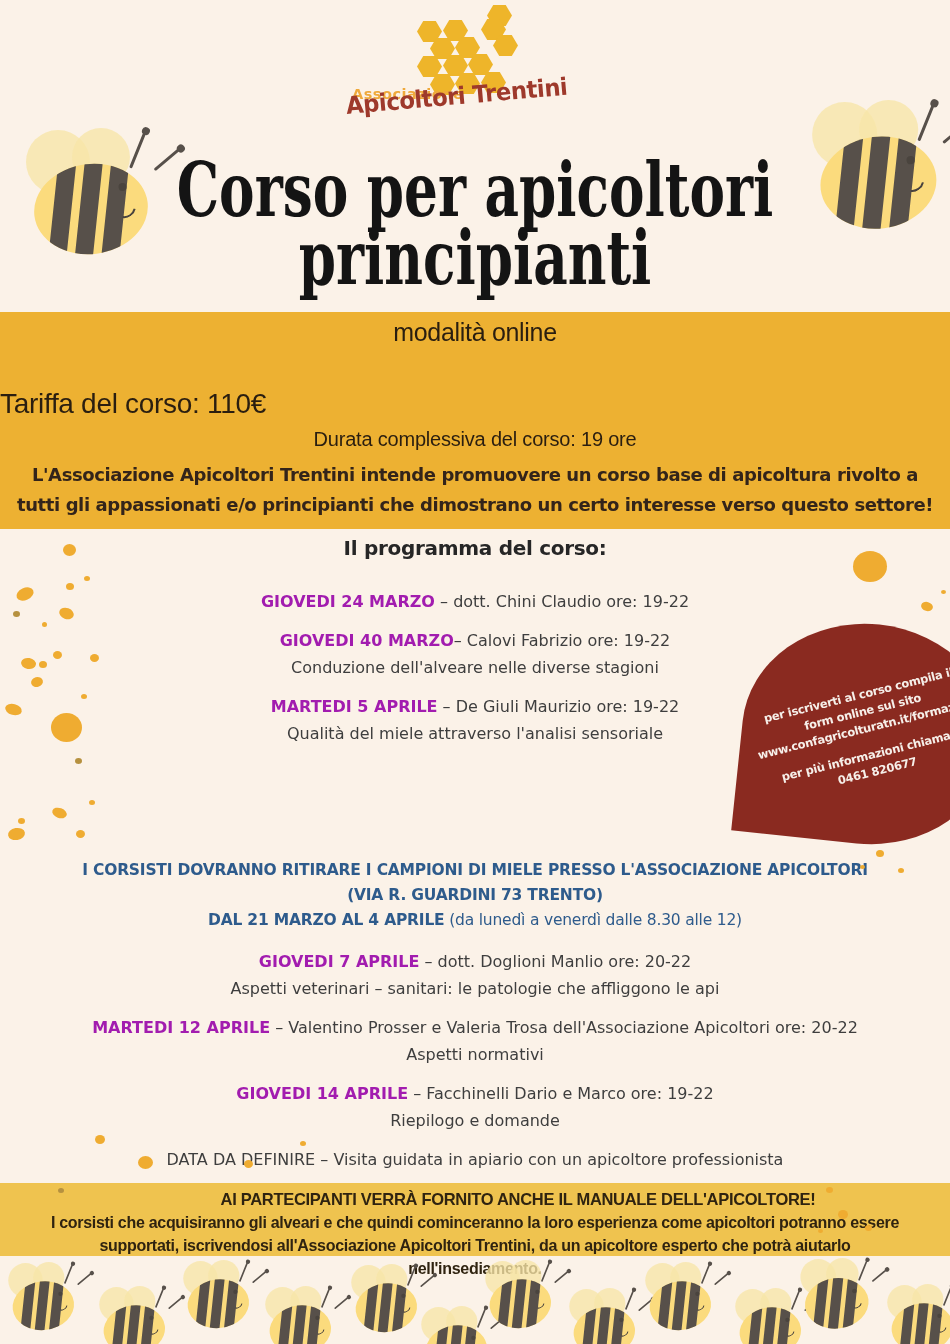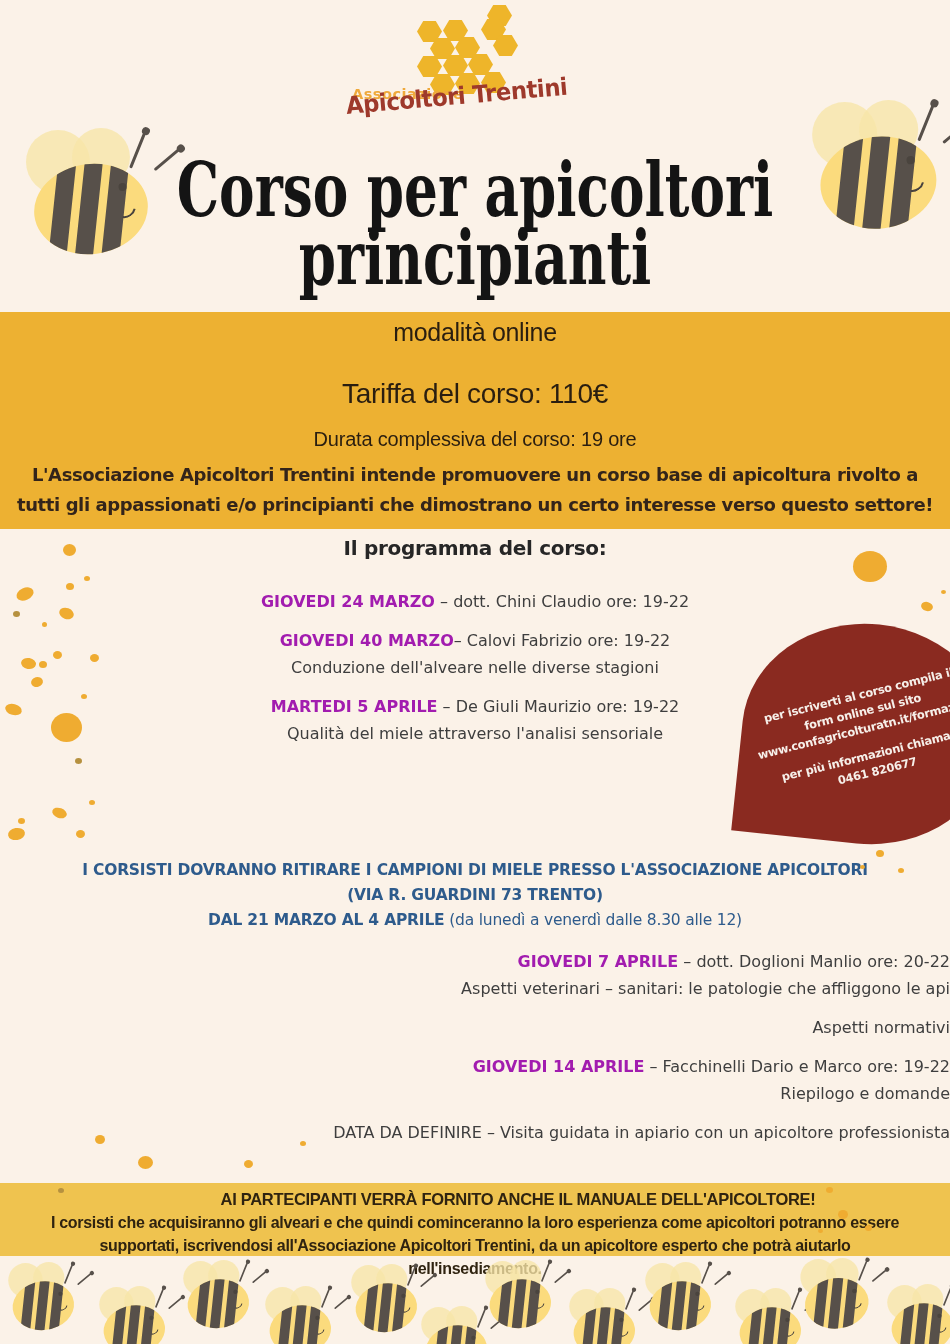--- a/index.html
+++ b/index.html
@@ -21,31 +21,31 @@
   
   .title{position:absolute;left:0;top:156px;width:950px;text-align:center;
        font-family:"DejaVu Serif", serif;font-weight:bold;color:#141414;
        font-size:74px;line-height:68px;transform:scaleX(.72);transform-origin:center top;letter-spacing:0px;}
   
   .band{position:absolute;left:0;top:312px;width:950px;height:217px;background:#edb132;color:#2a1e10;}
   .band .mode{position:absolute;top:6px;width:100%;text-align:center;
        font-family:"Liberation Sans", sans-serif;font-size:25px;letter-spacing:-.3px;}
   .band .deadline{position:absolute;top:40px;width:100%;text-align:center;
        font-family:"Liberation Sans", sans-serif;font-size:28px;font-weight:bold;letter-spacing:-.8px;}
-  .band .fee{position:absolute;top:66px;width:100%;text-align:center;
+  .band .fee{position:absolute;top:76px;width:100%;text-align:left;
        font-family:"Liberation Sans", sans-serif;font-size:28px;letter-spacing:-.3px;}
   .band .duration{position:absolute;top:116px;width:100%;text-align:center;
        font-family:"Liberation Sans", sans-serif;font-size:20px;letter-spacing:-.2px;}
   .band .intro{position:absolute;top:148px;left:50%;transform:translateX(-50%);width:920px;text-align:center;
        font-size:18px;font-weight:bold;line-height:30px;letter-spacing:-.4px;color:#33241a;}
   
   .prog-heading{position:absolute;top:536px;width:100%;text-align:center;
        font-size:20px;font-weight:bold;color:#262626;letter-spacing:-.3px;}
   .sessions{position:absolute;left:0;width:950px;text-align:center;color:#3e3e3e;font-size:16px;}
-  .sessions-1{top:588px;} .sessions-2{top:948px;text-align:right;}
+  .sessions-1{top:588px;} .sessions-2{top:948px;}
   .session{margin-bottom:12px;line-height:27px;}
   .session .t{font-weight:bold;color:#a21caf;}
   .session.final{margin-top:0;}
   
   .notice{position:absolute;top:858px;width:950px;text-align:center;color:#2e5b8c;
        font-size:15.5px;font-weight:bold;line-height:25px;letter-spacing:-.2px;}
   .notice .reg{font-weight:normal;}
   
   .balloon{position:absolute;left:742px;top:624px;width:252px;height:220px;background:#8a2a20;
        border-radius:50% 50% 50% 0;transform:rotate(6deg);}
@@ -133,20 +133,21 @@
     <div>(VIA R. GUARDINI 73 TRENTO)</div>
     <div><span>DAL 21 MARZO AL 4 APRILE</span><span class="reg"> (da lunedì a venerdì dalle 8.30 alle 12)</span></div>
   </div>
 
   <div class="sessions sessions-2">
     <div class="session">
       <div><span class="t">GIOVEDI 7 APRILE</span><span> – dott. Doglioni Manlio ore: 20-22</span></div>
       <div>Aspetti veterinari – sanitari: le patologie che affliggono le api</div>
     </div>
     <div class="session">
+      <div><span class="t">MARTEDI 12 APRILE</span><span> – Valentino Prosser e Valeria Trosa dell'Associazione Apicoltori ore: 20-22</span></div>
       <div>Aspetti normativi</div>
     </div>
     <div class="session">
       <div><span class="t">GIOVEDI 14 APRILE</span><span> – Facchinelli Dario e Marco ore: 19-22</span></div>
       <div>Riepilogo e domande</div>
     </div>
     <div class="session final">
       <div><span>DATA DA DEFINIRE</span><span> – Visita guidata in apiario con un apicoltore professionista</span></div>
     </div>
   </div>

